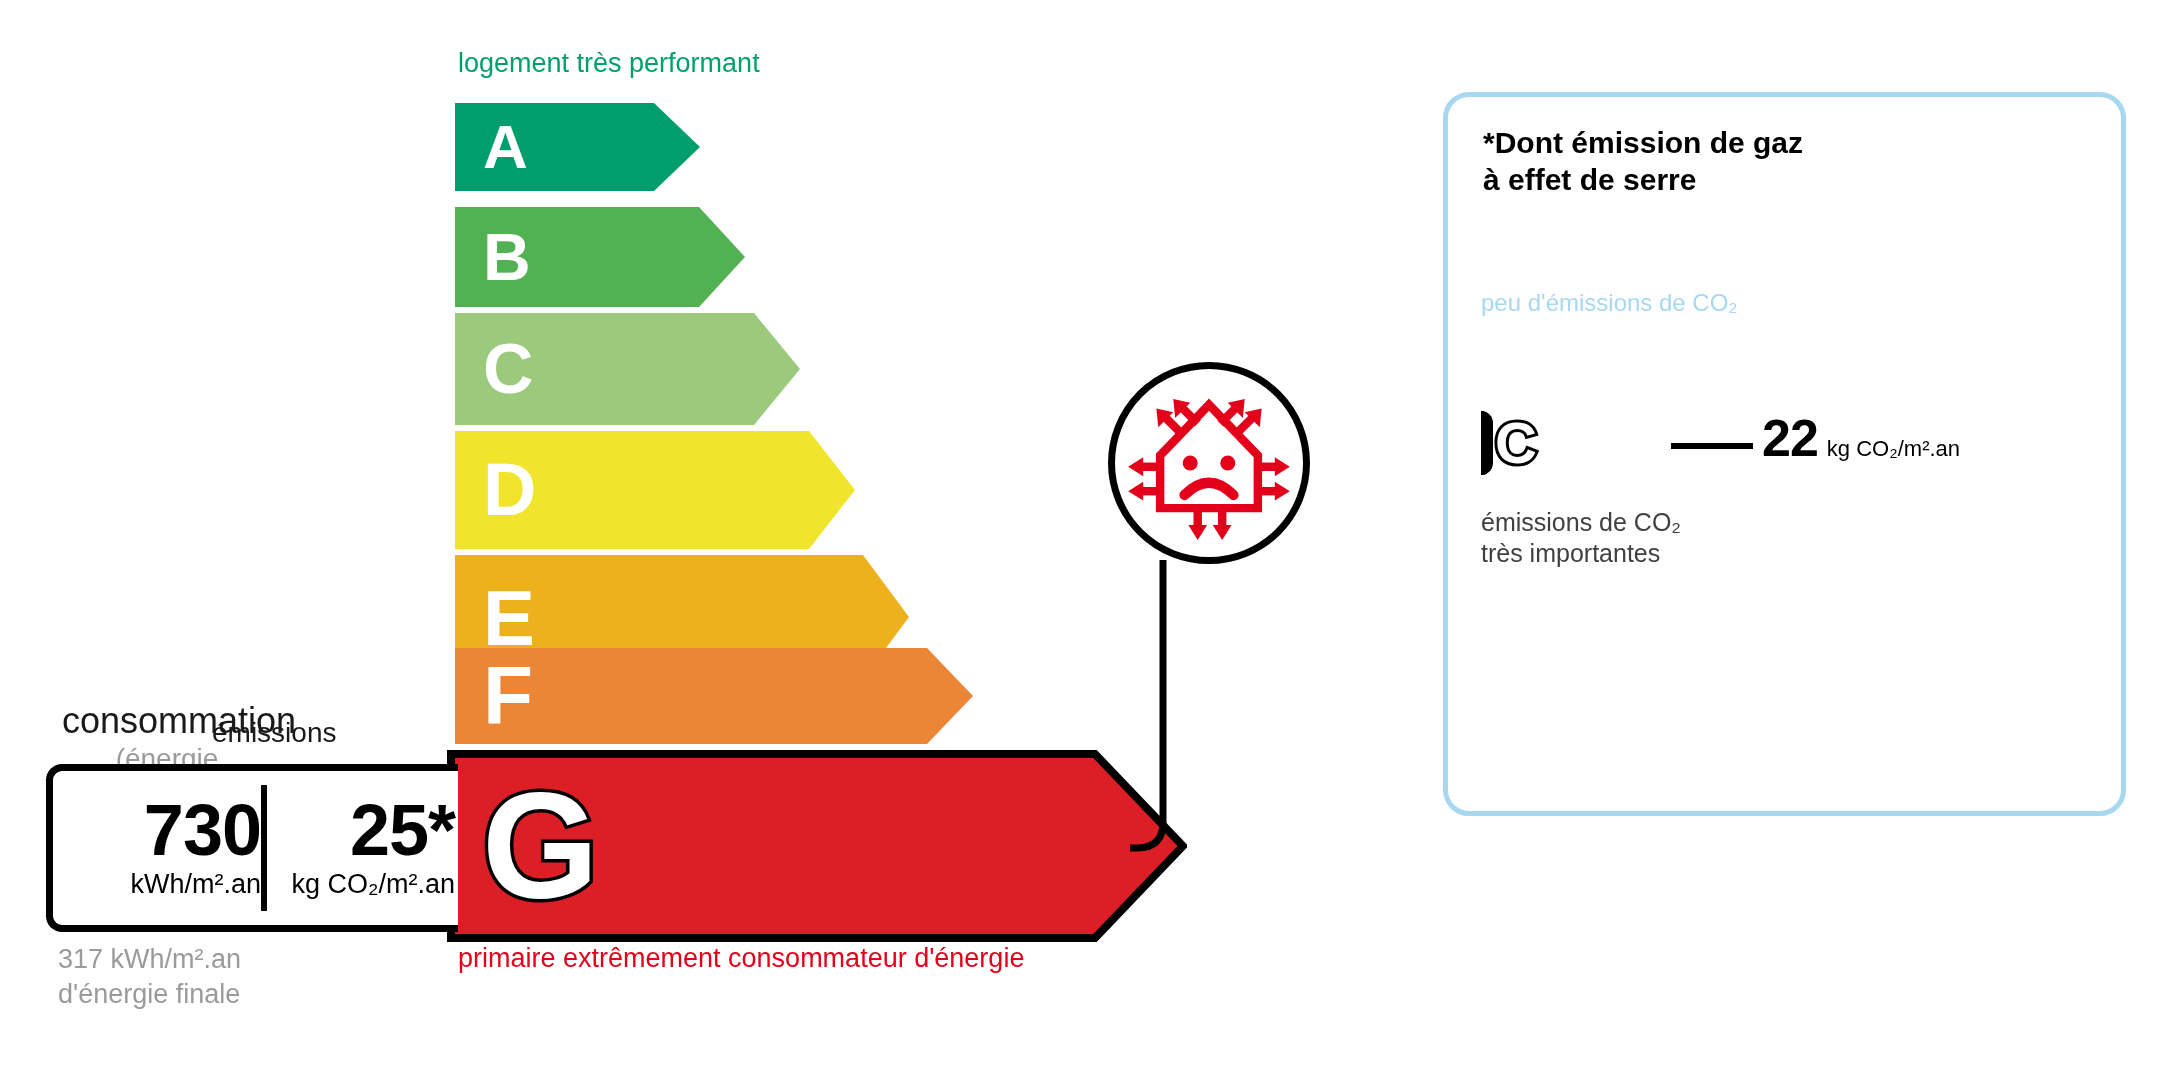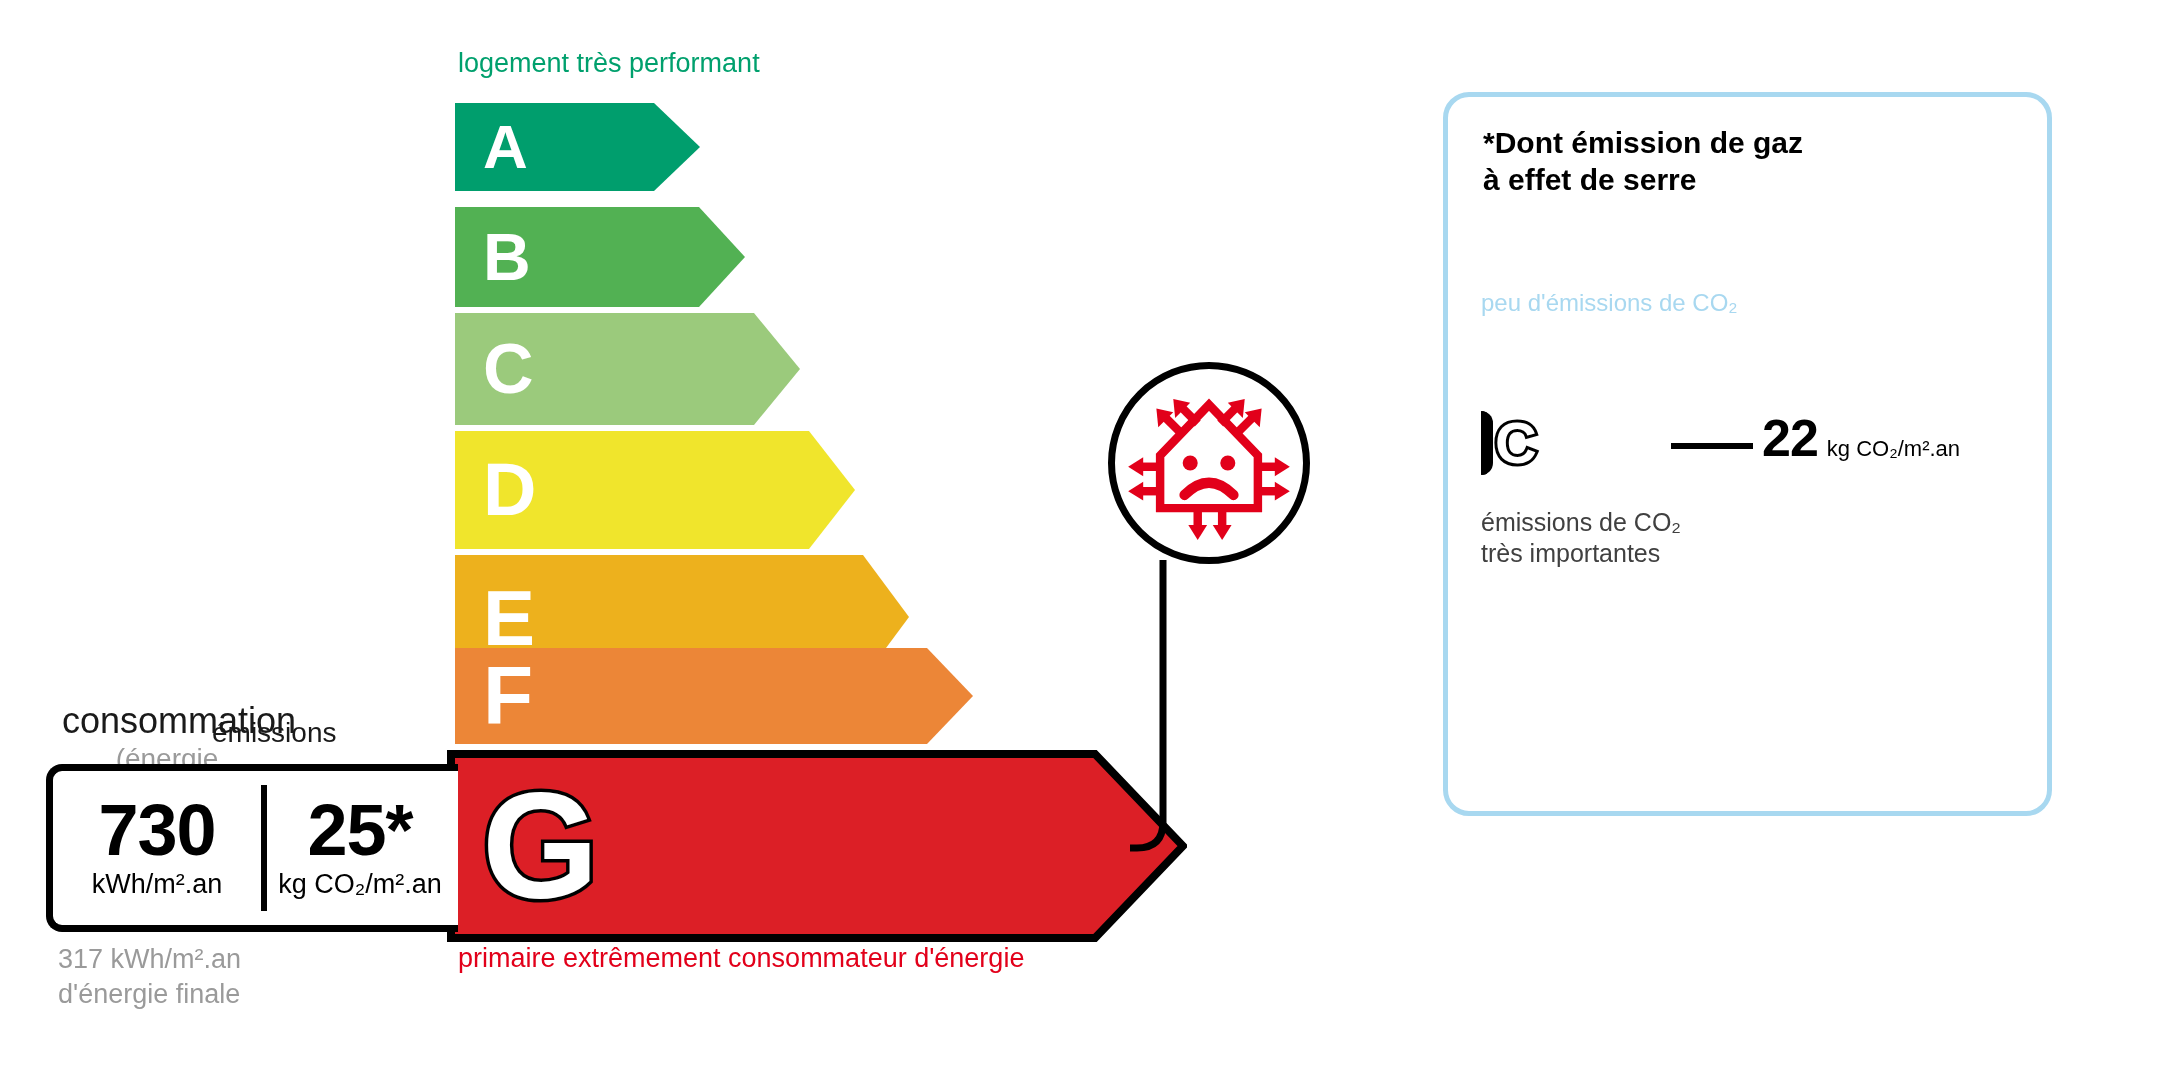--- a/index.html
+++ b/index.html
@@ -103,21 +103,21 @@
     border-right: none;
     border-radius: 16px 0 0 16px;
     background: #ffffff;
     box-sizing: border-box;
   }
   .value-cell {
     position: absolute;
     top: 0; bottom: 0;
     display: flex;
     flex-direction: column;
-    align-items: center;
+    align-items: flex-end;
     justify-content: center;
   }
   #cell-conso { left: 0px;  width: 208px; }
   #cell-emis  { left: 212px; width: 190px; }
   .value-num {
     font-size: 72px;
     font-weight: bold;
     line-height: 0.95;
     color: #000000;
     letter-spacing: -1px;
@@ -183,21 +183,21 @@
     top: 560px;
     width: 110px;
     height: 300px;
   }
 
   
   #co2-panel {
     position: absolute;
     left: 1443px;
     top: 92px;
-    width: 609px;
+    width: 683px;
     height: 724px;
     border: 5px solid #a8d8f0;
     border-radius: 26px;
     background: #ffffff;
     box-sizing: border-box;
   }
   #co2-title {
     position: absolute;
     left: 35px;
     top: 28px;

